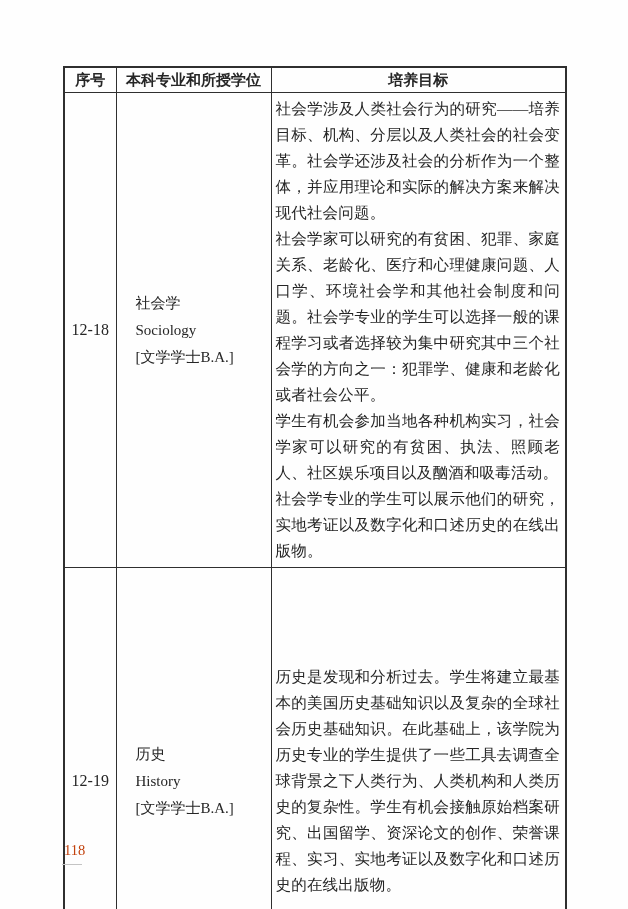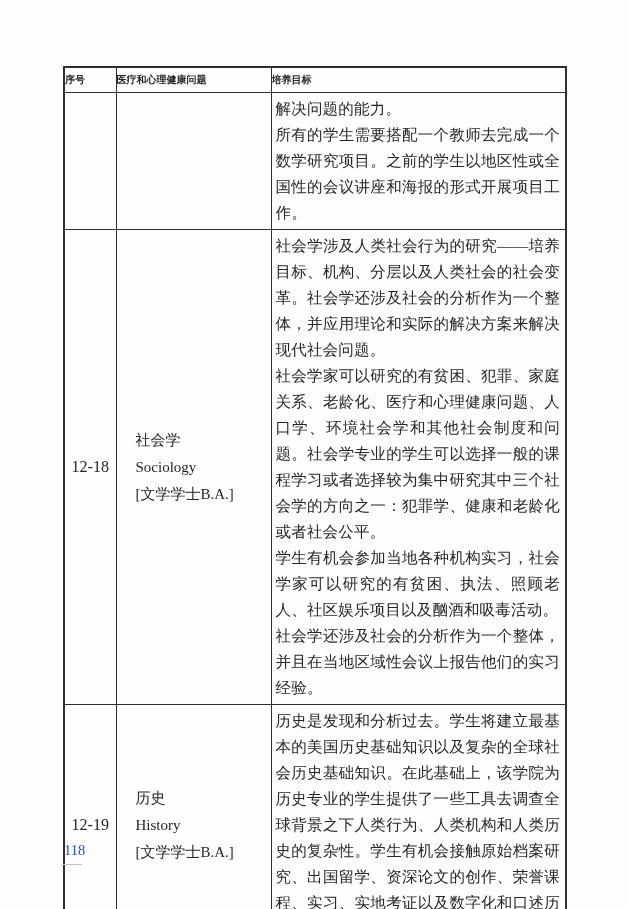--- a/index.html
+++ b/index.html
@@ -21,22 +21,22 @@
     border:2px solid #2f2f2f;
   }
   .degree-table th,.degree-table td{
     border:1px solid #2f2f2f;
     padding:0;
     font-weight:normal;
   }
   .degree-table thead th{
     height:24px;
     font-weight:bold;
-    font-size:10px;
-    text-align:left;
+    font-size:15px;
+    text-align:center;
     vertical-align:middle;
   }
   .col-num{width:52px;}
   .col-major{width:155px;}
   .col-goal{width:295px;}
   td.cell-num{
     text-align:center;
     vertical-align:middle;
     font-size:16px;
   }
@@ -58,21 +58,21 @@
     text-align:justify;
     letter-spacing:0.2px;
   }
   tbody tr:nth-child(1) td{height:104px;}
   tbody tr:nth-child(2) td{height:420px;}
   tbody tr:nth-child(3) td{height:208px;}
   .page-number{
     position:absolute;
     left:64px;top:842px;
     font-size:14.5px;
-    color:#1d4ed8;
+    color:#c2410c;
   }
   .page-number-rule{
     position:absolute;
     left:62px;top:864px;
     width:20px;height:1px;
     background:#c4c4c4;
   }
 </style>
 </head>
 <body>
@@ -81,45 +81,37 @@
 
   <table class="degree-table">
     <colgroup>
       <col class="col-num">
       <col class="col-major">
       <col class="col-goal">
     </colgroup>
     <thead>
       <tr>
         <th>序号</th>
-        <th>医疗和心理健康问题</th>
+        <th>本科专业和所授学位</th>
         <th>培养目标</th>
       </tr>
     </thead>
     <tbody>
-        <tr>
-          <td class="cell-num"></td>
-          <td class="cell-major"></td>
-          <td class="cell-goal">
-            <p>解决问题的能力。</p>
-            <p>所有的学生需要搭配一个教师去完成一个数学研究项目。之前的学生以地区性或全国性的会议讲座和海报的形式开展项目工作。</p>
-          </td>
-        </tr>
         <tr>
           <td class="cell-num">12-18</td>
           <td class="cell-major">
             <div>社会学</div>
             <div>Sociology</div>
             <div>[文学学士B.A.]</div>
           </td>
           <td class="cell-goal">
             <p>社会学涉及人类社会行为的研究——培养目标、机构、分层以及人类社会的社会变革。社会学还涉及社会的分析作为一个整体，并应用理论和实际的解决方案来解决现代社会问题。</p>
             <p>社会学家可以研究的有贫困、犯罪、家庭关系、老龄化、医疗和心理健康问题、人口学、环境社会学和其他社会制度和问题。社会学专业的学生可以选择一般的课程学习或者选择较为集中研究其中三个社会学的方向之一：犯罪学、健康和老龄化或者社会公平。</p>
             <p>学生有机会参加当地各种机构实习，社会学家可以研究的有贫困、执法、照顾老人、社区娱乐项目以及酗酒和吸毒活动。</p>
-            <p>社会学还涉及社会的分析作为一个整体，并且在当地区域性会议上报告他们的实习经验。</p>
+            <p>社会学专业的学生可以展示他们的研究，实地考证以及数字化和口述历史的在线出版物。</p>
           </td>
         </tr>
         <tr>
           <td class="cell-num">12-19</td>
           <td class="cell-major">
             <div>历史</div>
             <div>History</div>
             <div>[文学学士B.A.]</div>
           </td>
           <td class="cell-goal">

